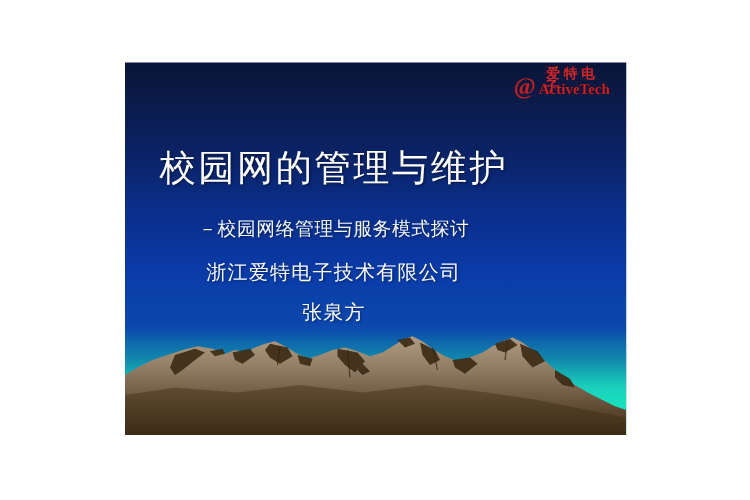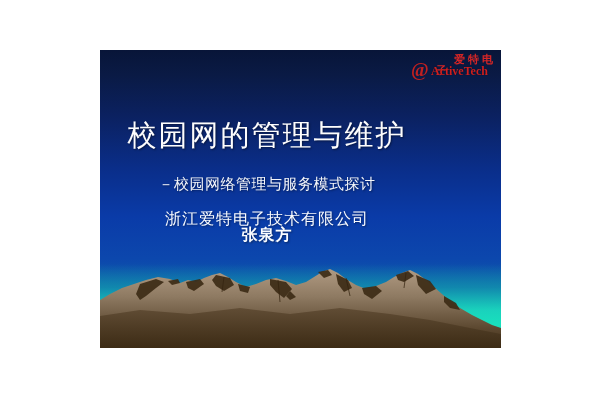--- a/index.html
+++ b/index.html
@@ -80,21 +80,21 @@
     top: 8px;
     font-size: 19px;
     line-height: 19px;
     color: #c02020;
     font-family: "Liberation Serif", serif;
     font-weight: 700;
     letter-spacing: -1px;
   }
   .logo-cn {
     position: absolute;
-    left: 43px;
+    left: 26px;
     top: 1px;
     font-size: 11px;
     line-height: 12px;
     color: #d62626;
     font-weight: 700;
     letter-spacing: 3px;
     white-space: nowrap;
   }
   .logo-en {
     position: absolute;
@@ -154,28 +154,27 @@
     top: 158px;
     font-size: 16px;
     line-height: 22px;
     letter-spacing: 1px;
     font-family: "Liberation Serif", serif;
     color: #fafcff;
     text-shadow: 1px 1px 2px rgba(0,0,0,0.4);
   }
 
   #presenter {
-    top: 174px;
+    top: 190px;
     font-size: 16px;
     line-height: 22px;
     letter-spacing: 1px;
     font-family: "Liberation Serif", serif;
     color: #fafcff;
     text-shadow: 1px 1px 2px rgba(0,0,0,0.4);
-    font-weight: bold;
   }
 </style>
 </head>
 <body>
 
 <div id="canvas">
 
   <div id="slide">
 
     <div class="sky-low"></div>

